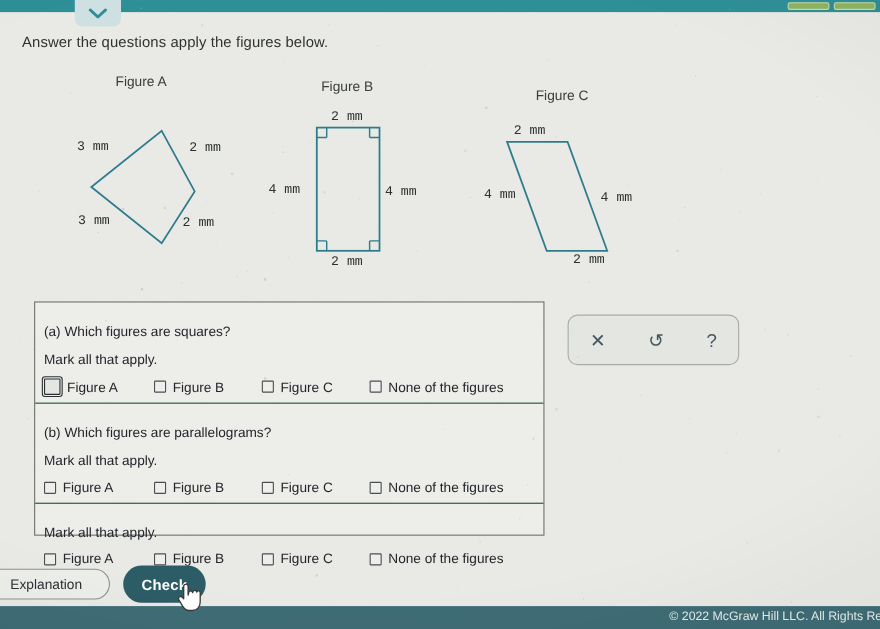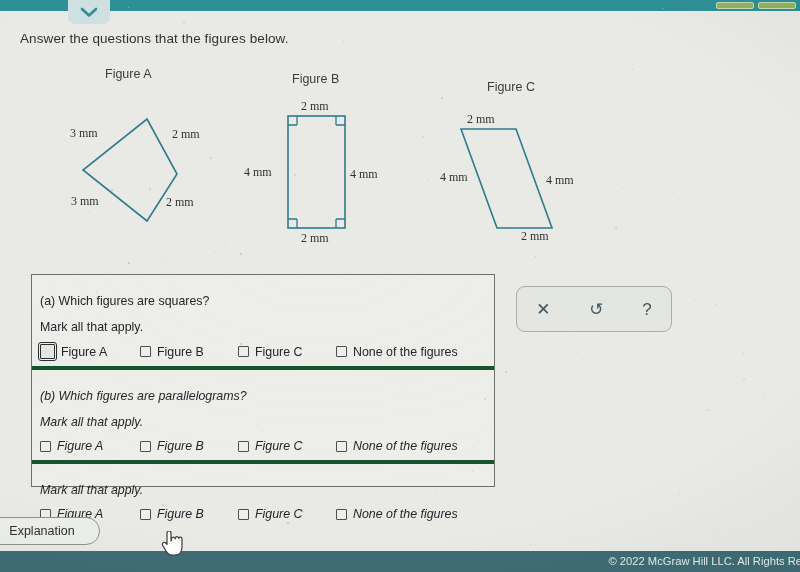--- a/index.html
+++ b/index.html
@@ -61,38 +61,38 @@
   }
 
   
   .fig-title {
     position: absolute;
     font-size: 12.5px; color: #3a3e3b;
     white-space: nowrap;
   }
   .fig-label {
     position: absolute;
-    font-family: Liberation Serif, serif;
+    font-family: Liberation Mono, monospace;
     font-size: 12px; color: #2d3230;
     white-space: nowrap;
   }
   svg.figsvg { position: absolute; overflow: visible; }
   svg.figsvg path, svg.figsvg rect, svg.figsvg polygon { fill: none; stroke: #2e7b8c; stroke-width: 1.6; }
   svg.figsvg .mark { stroke-width: 1.3; }
 
   
   .qpanel {
     position: absolute; left: 31px; top: 274px;
     width: 464px; height: 213px;
     background: #ededea;
     border: 1px solid #6d706c;
     z-index: 10;
   }
   .qblock { position: relative; padding: 8px 0 7px 8px; }
-  .qblock + .qblock { border-top: 4px solid #14532d; font-style: italic; }
+  .qblock + .qblock { border-top: 1px solid #14532d; }
   .qtext { font-size: 12.4px; color: #23262a; line-height: 15px; margin-top: 11px; }
   .qrow {
     display: flex; align-items: center;
     margin-top: 9px;
   }
   .copt { display: flex; align-items: center; gap: 6px; }
   .cbox {
     width: 11px; height: 11px;
     border: 1.3px solid #4b4f52;
     background: #eeefec;
@@ -182,21 +182,21 @@
 </div>
 
 <div class="chev-tab">
   <span>
     <svg width="20" height="13" viewBox="0 0 20 13">
       <path d="M3 3 L10 9.5 L17 3" fill="none" stroke="#2e8f97" stroke-width="2.6" stroke-linecap="round" stroke-linejoin="round"></path>
     </svg>
   </span>
 </div>
 
-<div class="prompt">Answer the questions that the figures below.</div>
+<div class="prompt">Answer the questions apply the figures below.</div>
 
 <div class="fig-title" style="left:105px; top:67px;">Figure A</div>
 <svg class="figsvg" style="left:0px; top:0px; width:260px; height:250px;">
   <polygon points="147,119 177,174 147,221 83,170"></polygon>
 </svg>
 <div class="fig-label" style="left:70px; top:126px;">3 mm</div>
 <div class="fig-label" style="left:172px; top:127px;">2 mm</div>
 <div class="fig-label" style="left:71px; top:194px;">3 mm</div>
 <div class="fig-label" style="left:166px; top:195px;">2 mm</div>
 
@@ -295,20 +295,21 @@
 </div>
 
 <div class="toolpanel">
   <span class="tbtn">✕</span>
   <span class="tbtn">↺</span>
   <span class="tbtn">?</span>
 </div>
 
 <div class="actionbar">
   <div class="btn-expl">Explanation</div>
+  <div class="btn-check">Check</div>
 </div>
 
 <span class="cursor-hand">
   <svg width="22" height="26" viewBox="0 0 22 26">
     <path d="M6,2 C6,0.9 6.9,0 8,0 C9.1,0 10,0.9 10,2 L10,10 L10.6,7.6 C10.9,6.6 11.9,6 12.9,6.3 C13.6,6.5 14.1,7.1 14.2,7.8 L14.4,6.9 C14.7,6 15.6,5.5 16.5,5.8 C17.2,6 17.7,6.6 17.8,7.3 L18,7 C18.4,6.2 19.3,5.9 20.1,6.3 C20.7,6.6 21,7.2 21,7.8 L21,16 C21,20.4 18.5,24 14,24 L11,24 C8,24 6.4,22.4 5,20 L1.6,14.2 C1,13.2 1.4,12 2.4,11.5 C3.2,11.1 4.2,11.3 4.8,12 L6,13.4 Z" fill="#ffffff" stroke="#3a3a3a" stroke-width="1.2" stroke-linejoin="round"></path>
   </svg>
 </span>
 
 <div class="footer"></div>
 <div class="copyright">© 2022 McGraw Hill LLC. All Rights Re</div>

